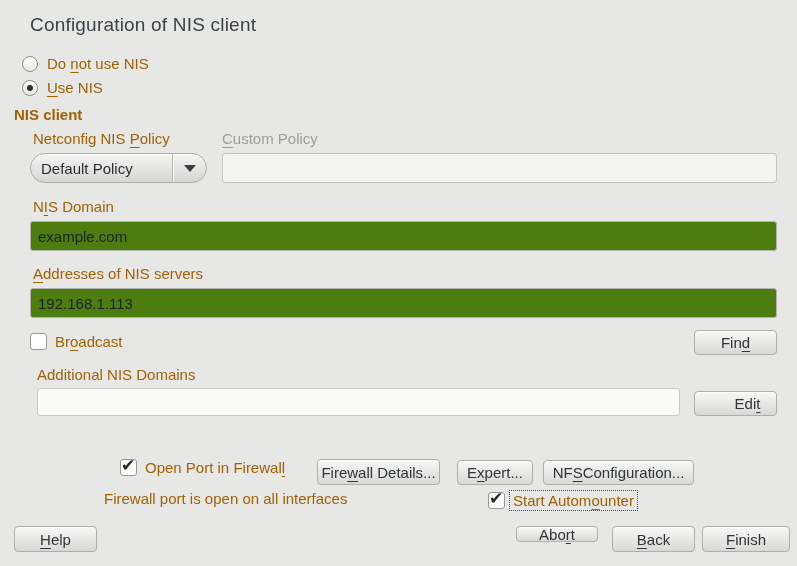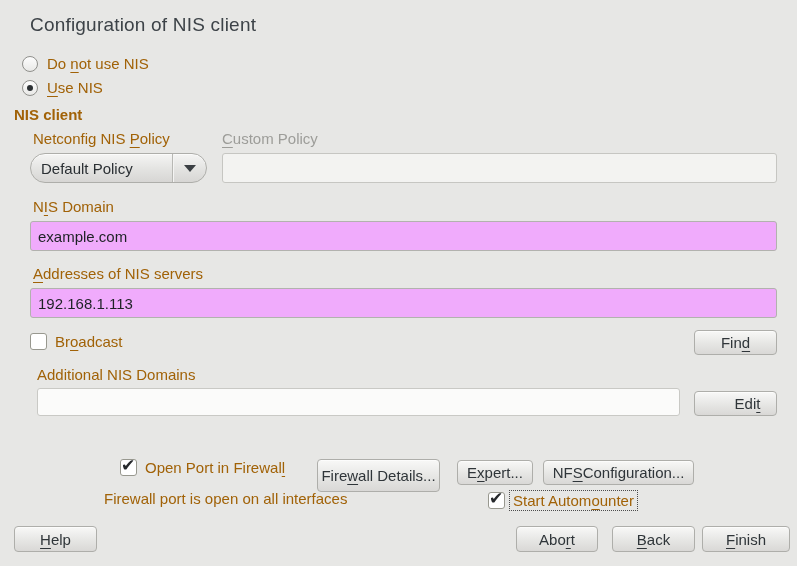--- a/index.html
+++ b/index.html
@@ -15,21 +15,21 @@
   .page-title{font-size:19px;color:#3d4348;letter-spacing:.2px;}
   .label{font-size:15px;color:#a16207;white-space:nowrap;}
   .bold{font-weight:bold;}
   .gray{color:#9d9d99;}
   .mn{text-decoration:underline;text-decoration-thickness:1px;text-underline-offset:3px;}
 
   
   .tinput{
     box-sizing:border-box;height:30px;
     border:1px solid #b2b2ae;border-radius:3px;
-    background:#f0abfc;color:#1d2225;
+    background:#4d7c0f;color:#1d2225;
     font-family:"Liberation Sans","DejaVu Sans",sans-serif;font-size:15px;
     padding:0 7px;outline:none;
   }
   .tinput.dim{background:#f3f3f1;border-color:#c6c6c2;}
   .tinput.dim2{background:#fbfbfa;border-color:#c9c9c5;height:28px;}
 
   
   .btn{
     box-sizing:border-box;
     display:flex;align-items:center;justify-content:center;
@@ -134,21 +134,21 @@
       <span></span>
     </div>
 
 
   <div class="abs cbrow" style="left:120px;top:459px;">
     <span class="cb checked">
         <span class="tick">✔</span>
       </span>
     <span class="label"><span>Open Port in Firewal</span><span class="mn">l</span><span></span></span>
   </div>
-  <div class="abs btn" style="left:317px;top:459px;width:123px;height:33px;">
+  <div class="abs btn" style="left:317px;top:459px;width:123px;height:26px;">
       <span>Fire</span>
       <span class="mn">w</span>
       <span>all Details...</span>
     </div>
   <div class="abs btn" style="left:457px;top:460px;width:76px;height:25px;">
       <span>E</span>
       <span class="mn">x</span>
       <span>pert...</span>
     </div>
   <div class="abs btn" style="left:543px;top:460px;width:151px;height:25px;">
@@ -164,21 +164,21 @@
         <span class="tick">✔</span>
       </span>
     <span class="label focus-dotted"><span>Start Autom</span><span class="mn">o</span><span>unter</span></span>
   </div>
 
   <div class="abs btn" style="left:14px;top:526px;width:83px;height:26px;">
       <span></span>
       <span class="mn">H</span>
       <span>elp</span>
     </div>
-  <div class="abs btn" style="left:516px;top:526px;width:82px;height:26px;">
+  <div class="abs btn" style="left:516px;top:526px;width:82px;height:16px;">
       <span>Abo</span>
       <span class="mn">r</span>
       <span>t</span>
     </div>
   <div class="abs btn" style="left:612px;top:526px;width:83px;height:26px;">
       <span></span>
       <span class="mn">B</span>
       <span>ack</span>
     </div>
   <div class="abs btn" style="left:702px;top:526px;width:88px;height:26px;">

